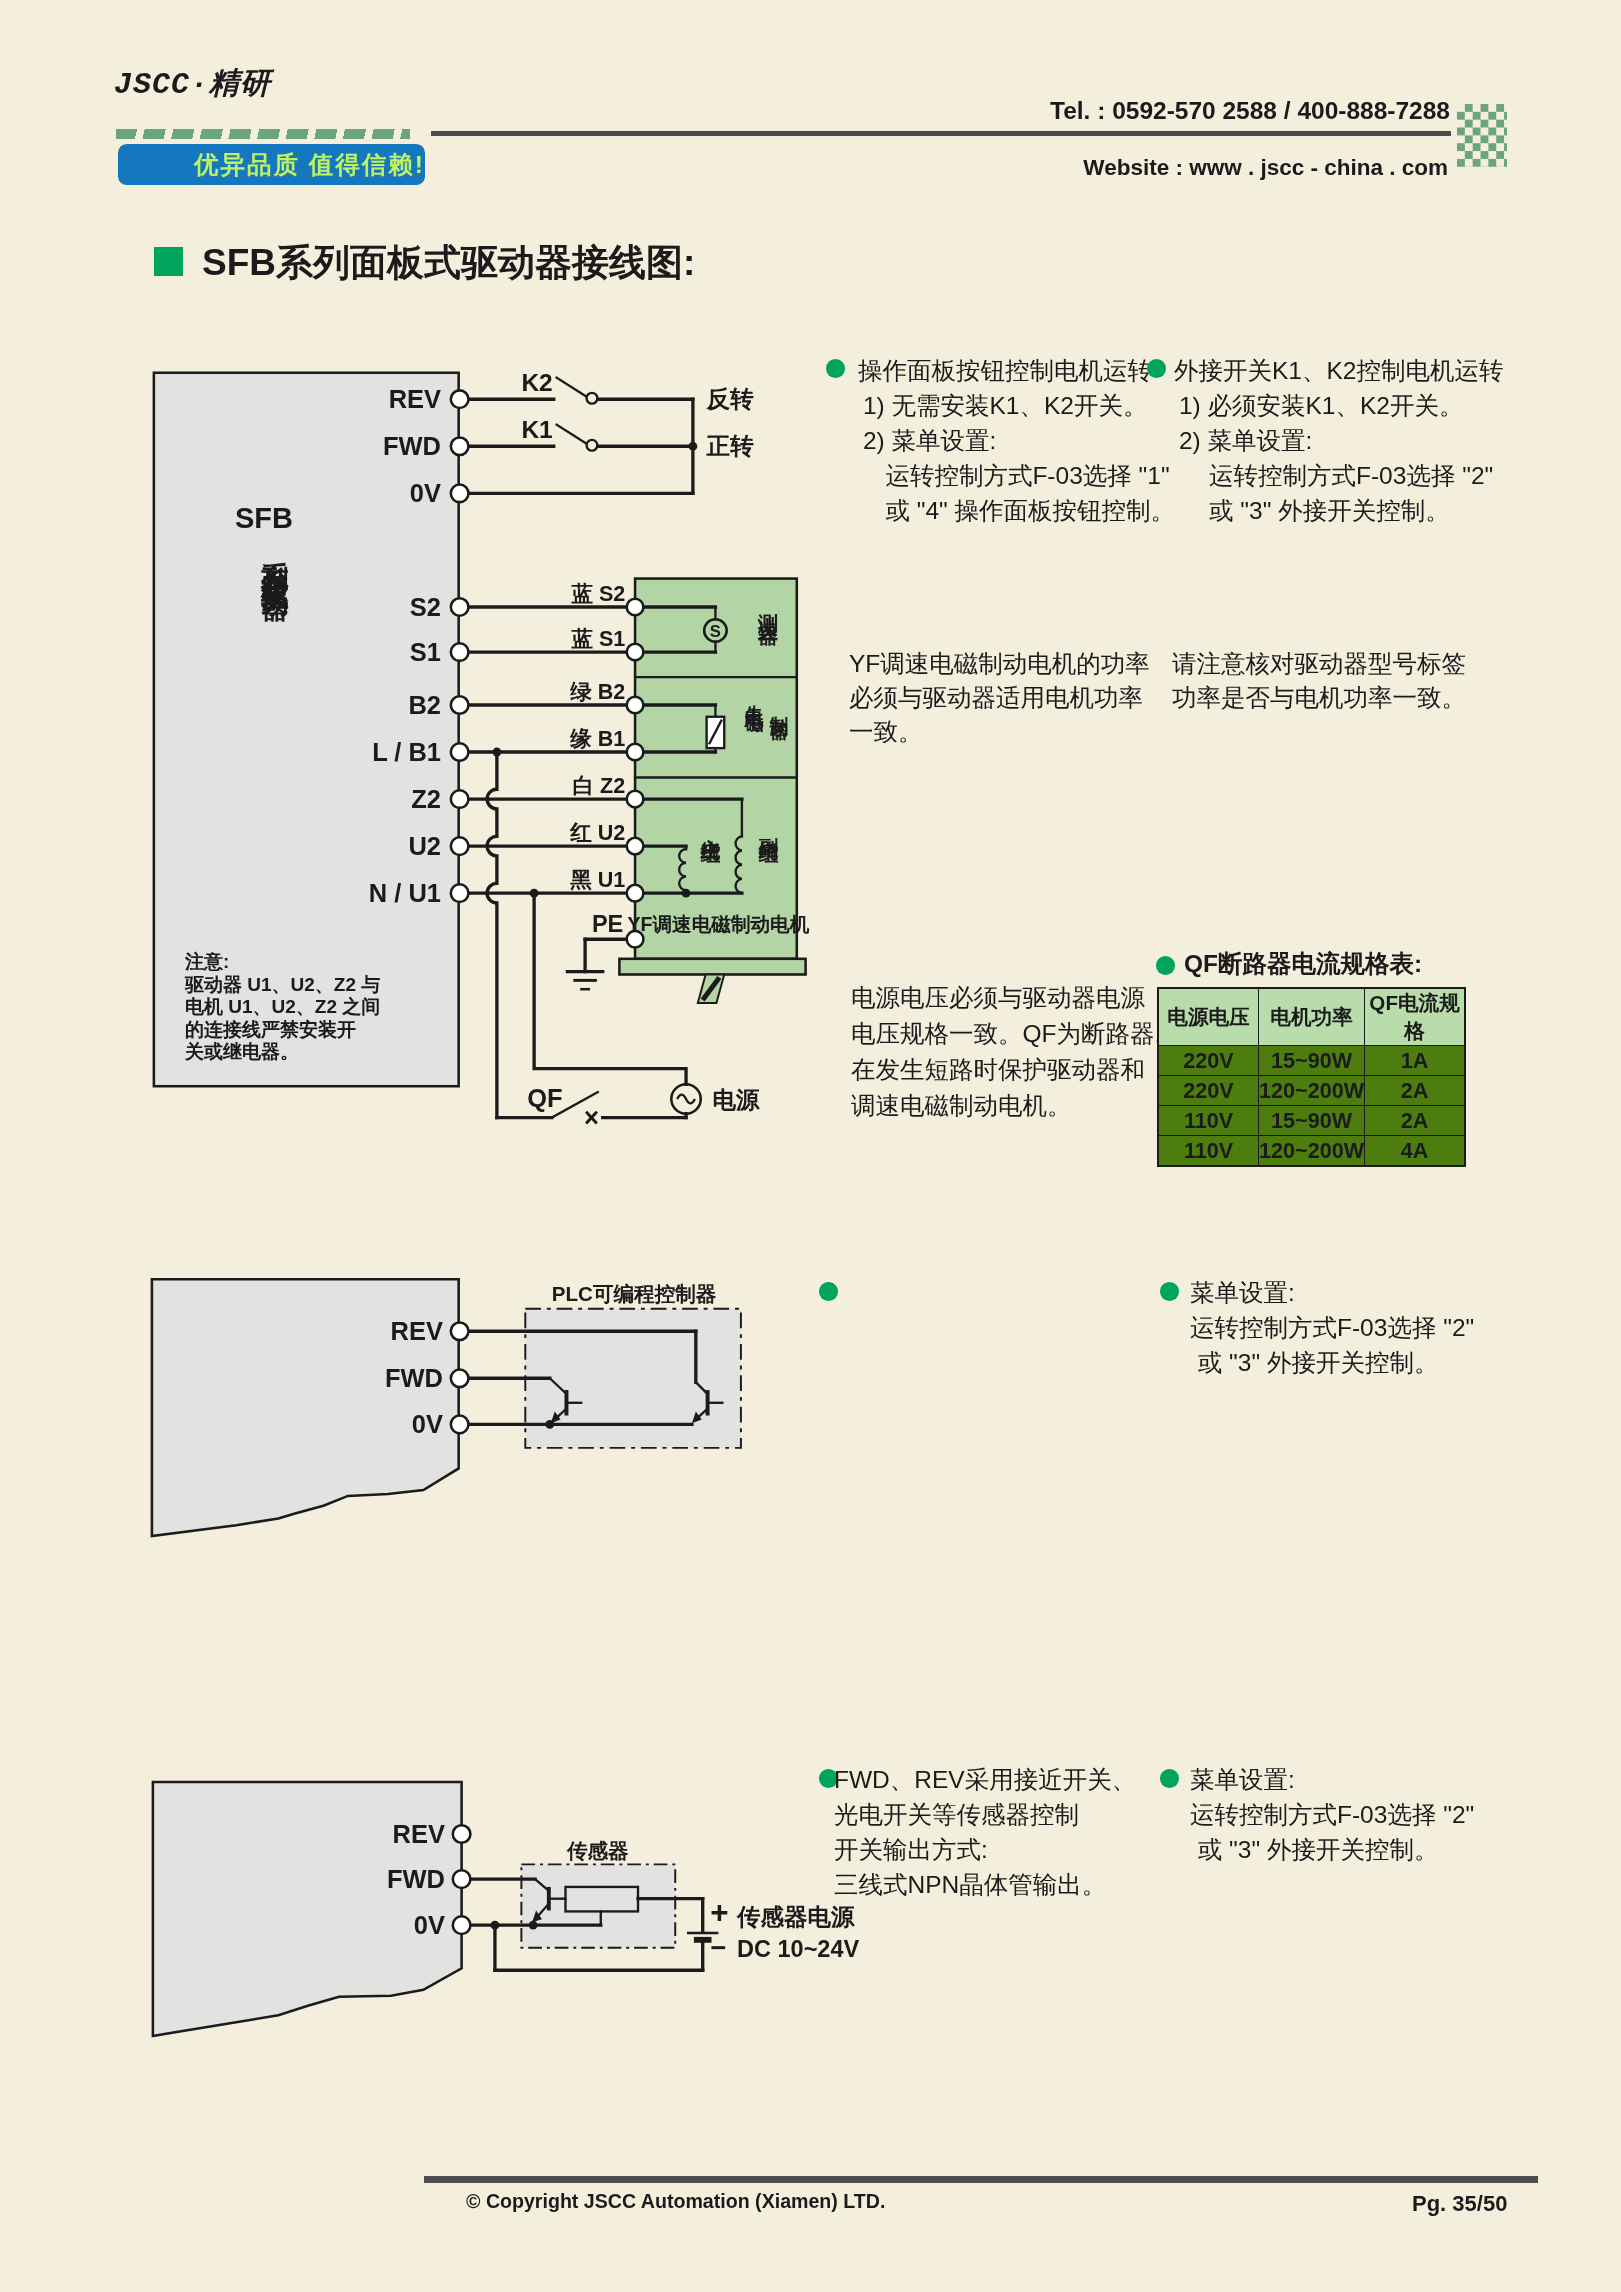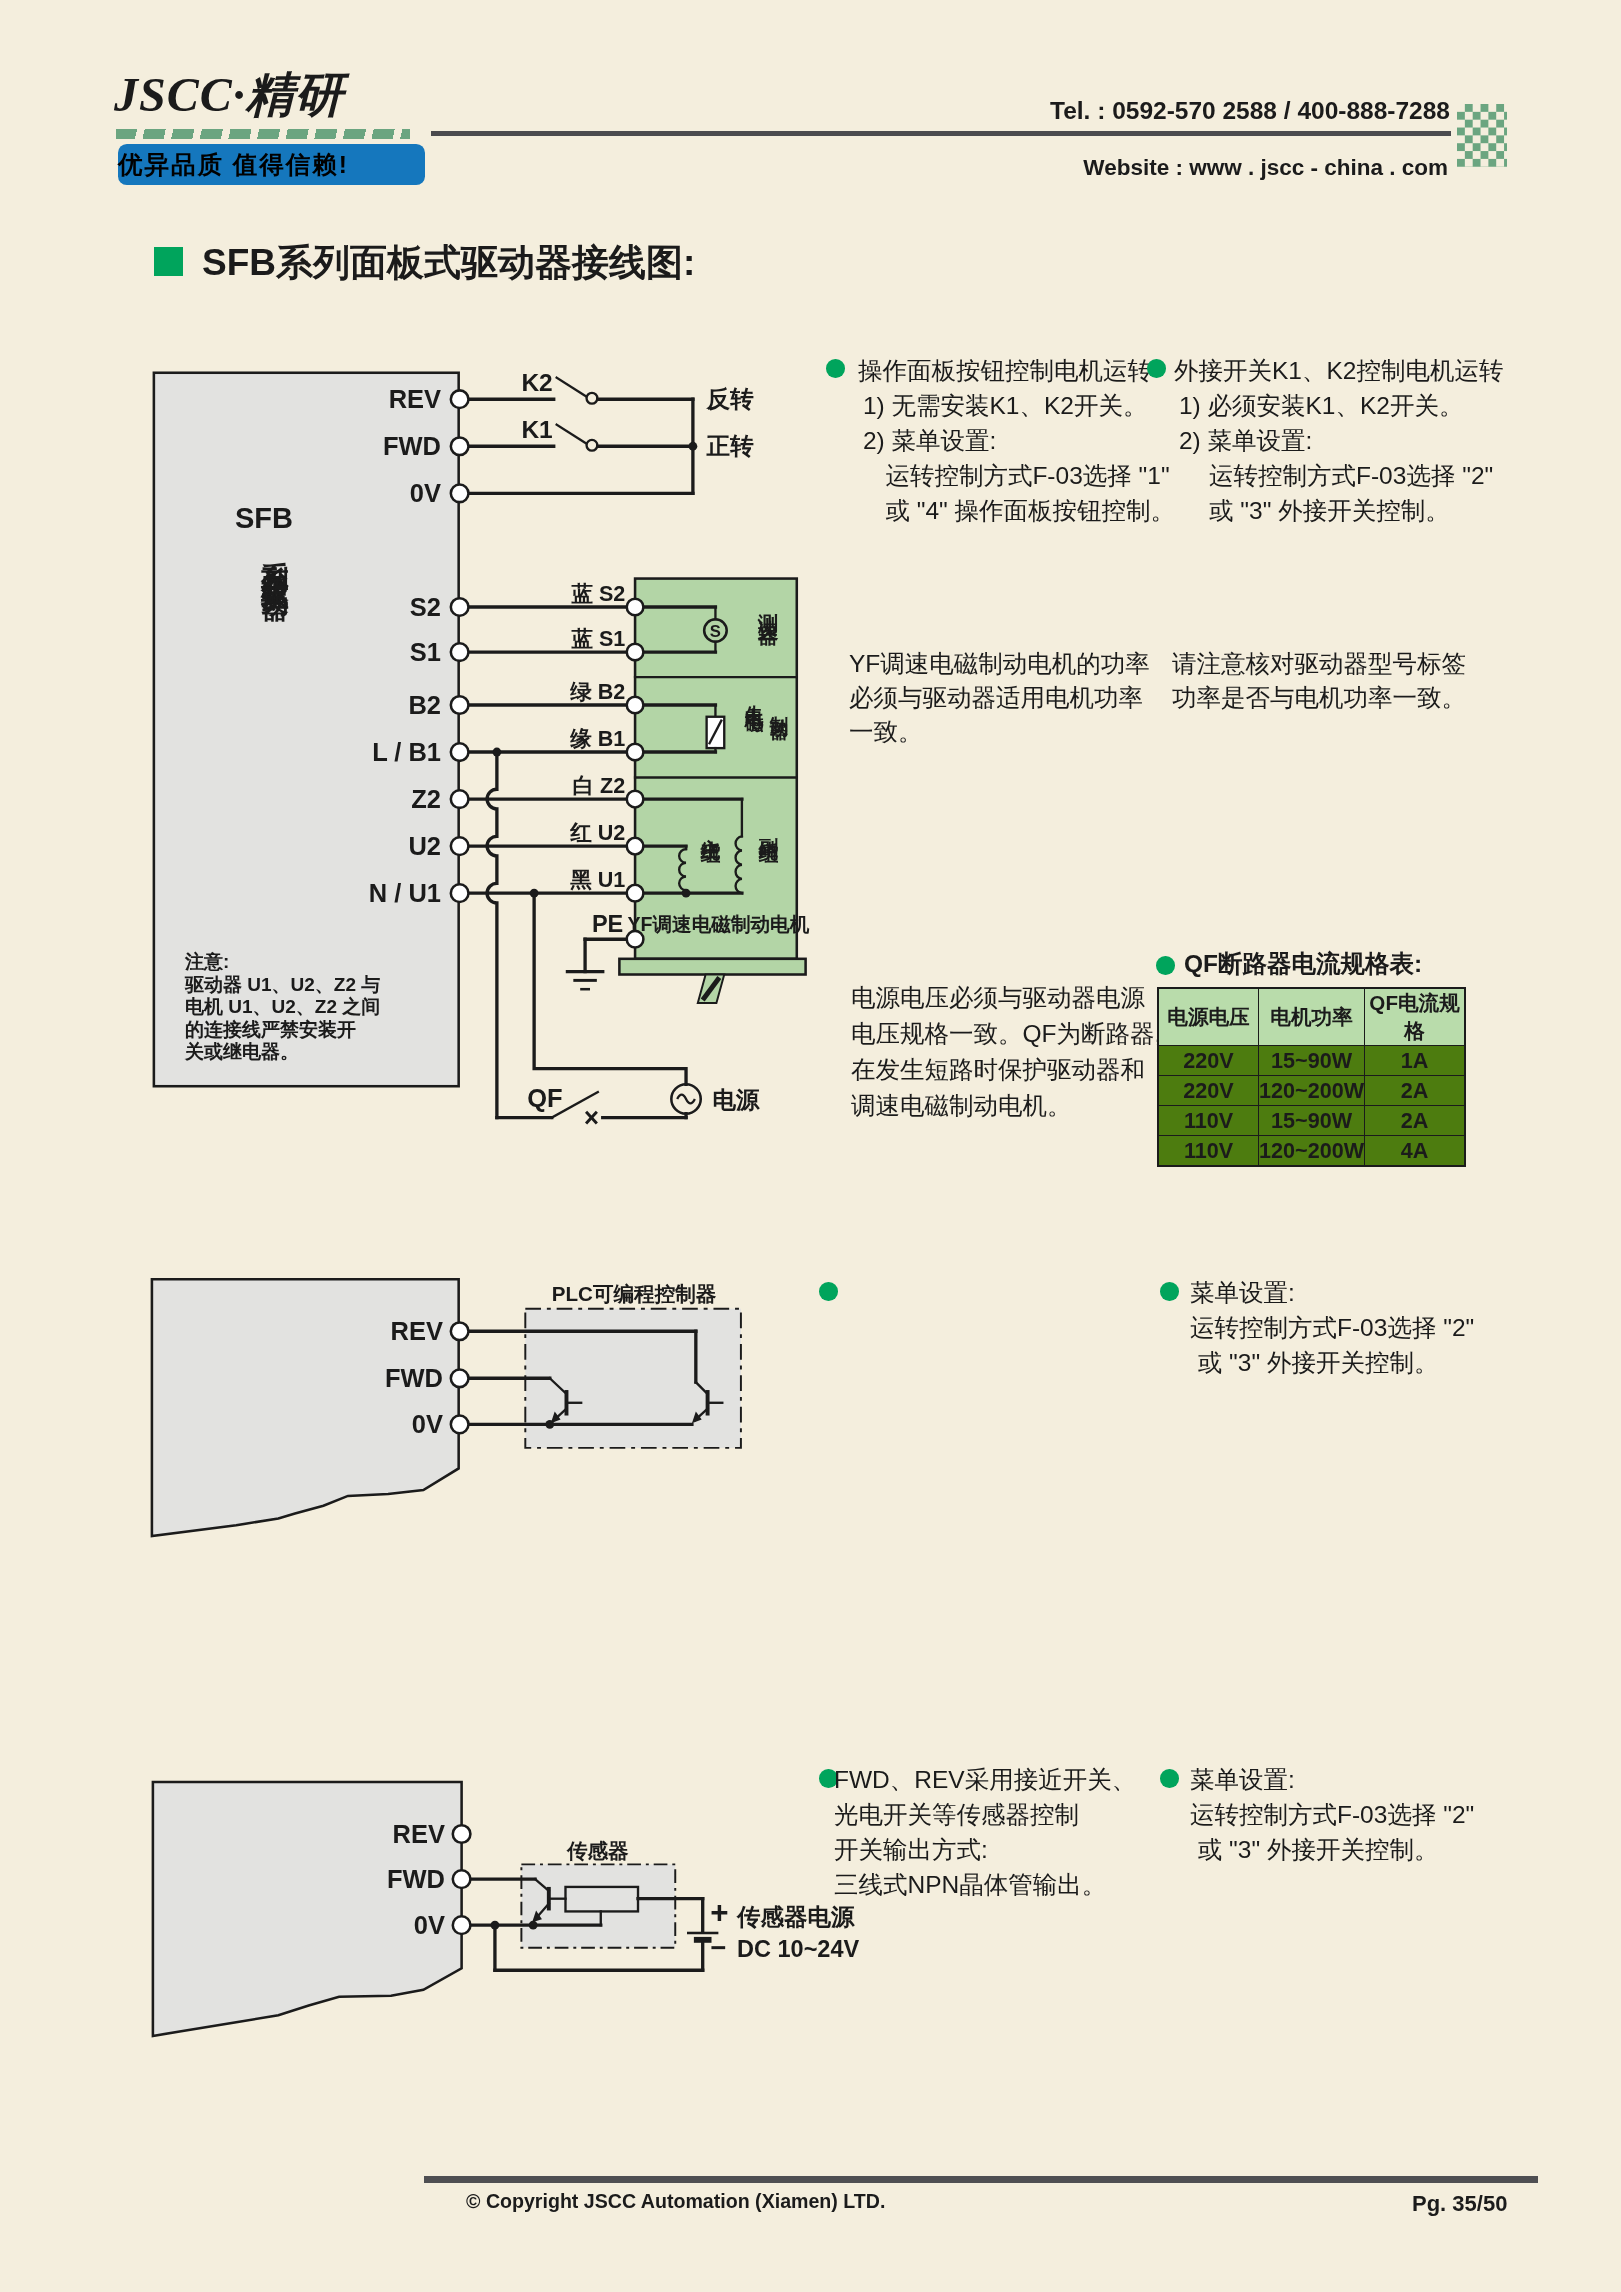--- a/index.html
+++ b/index.html
@@ -1,26 +1,26 @@
 <!DOCTYPE html>
 <html><head>
 <meta charset="utf-8">
 <style>
   html,body{margin:0;padding:0}
   .page{position:relative;width:1621px;height:2293px;background:#f4eedd;
         font-family:"Liberation Sans","DejaVu Sans",sans-serif;color:#1b1b1b;overflow:hidden}
   .abs{position:absolute}
   
-  .logo{left:114px;top:63px;font-family:Liberation Serif, serif;
-        font-style:italic;font-weight:bold;font-size:48px;letter-spacing:1px}
+  .logo{left:114px;top:63px;font-family:Liberation Mono, monospace;
+        font-style:italic;font-weight:bold;font-size:30px;letter-spacing:1px}
   .dashes{left:116px;top:129px;width:294px;height:9.8px;
         background:repeating-linear-gradient(102deg,#6ba580 0 20.6px,transparent 20.6px 28px)}
   .rule{left:431px;top:131px;width:1020px;height:4.9px;background:#4b4b4e}
   .badge{left:118px;top:144px;width:307px;height:41px;background:#1577bd;border-radius:8.8px;
-        color:#000000;font-weight:bold;font-size:24.5px;letter-spacing:2px;text-align:left;line-height:41px}
+        color:#bef264;font-weight:bold;font-size:24.5px;letter-spacing:2px;text-align:right;line-height:41px}
   .tel{right:171px;top:97px;font-weight:bold;font-size:24.5px;text-align:right;white-space:nowrap}
   .web{right:173px;top:155px;font-weight:bold;font-size:22.5px;text-align:right;white-space:nowrap}
   .checker{left:1457px;top:104px;width:50px;height:63px;
         background:conic-gradient(#6ba580 0 25%,transparent 0 50%,#6ba580 0 75%,transparent 0);
         background-size:15.7px 15.7px}
   
   .tsq{left:154px;top:247px;width:29px;height:29px;background:#00a45c}
   .ttl{left:202px;top:243px;font-weight:bold;font-size:37px;line-height:39px;white-space:nowrap}
   
   .note{position:absolute;font-weight:normal;font-size:24.5px;line-height:35px;white-space:nowrap}

